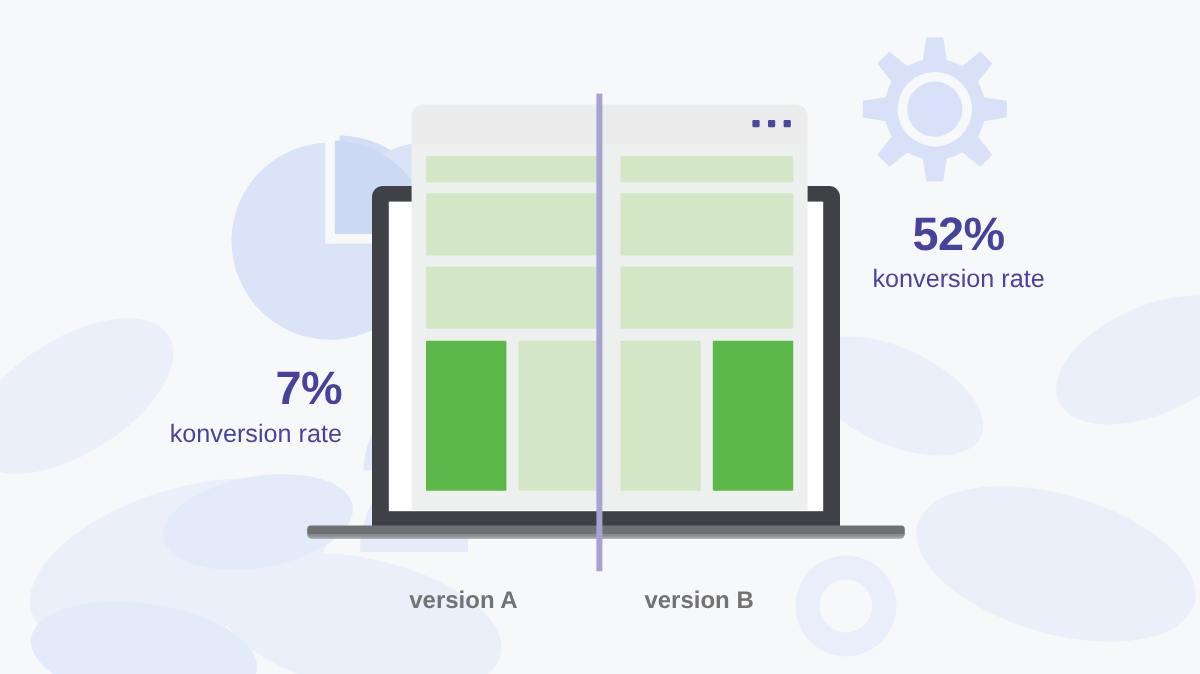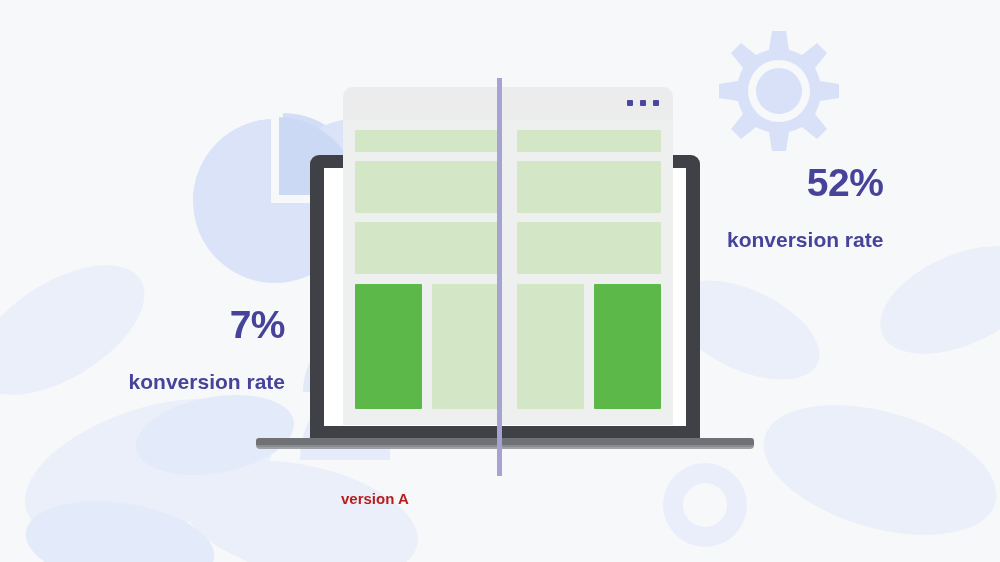--- a/index.html
+++ b/index.html
@@ -166,43 +166,43 @@
     color: #47439a;
   }
   .stat .pct {
     font-size: 39px;
     font-weight: bold;
     line-height: 1;
     letter-spacing: -0.5px;
   }
   .stat .cap {
     font-size: 21px;
-    font-weight: bold;
+    font-weight: normal;
     line-height: 1.1;
-    margin-top: 26px;
+    margin-top: 6px;
     white-space: nowrap;
   }
   #stat-a {
     left: 68px;
     top: 305px;
     text-align: right;
     width: 217px;
   }
   #stat-b {
     left: 727px;
-    top: 163px;
-    text-align: right;
+    top: 176px;
+    text-align: center;
   }
 
   
   .version-label {
     position: absolute;
     top: 490px;
-    color: #b91c1c;
-    font-size: 15px;
+    color: #737373;
+    font-size: 20px;
     font-weight: bold;
     white-space: nowrap;
   }
   #version-a { left: 341px; }
   #version-b { left: 537px; }
 </style>
 </head>
 <body>
 
 <div id="stage">
@@ -296,14 +296,15 @@
     <div class="pct">7%</div>
     <div class="cap">konversion rate</div>
   </div>
 
   <div class="stat" id="stat-b">
     <div class="pct">52%</div>
     <div class="cap">konversion rate</div>
   </div>
 
   <div class="version-label" id="version-a">version A</div>
+  <div class="version-label" id="version-b">version B</div>
 
 </div>
 
 </body></html>

